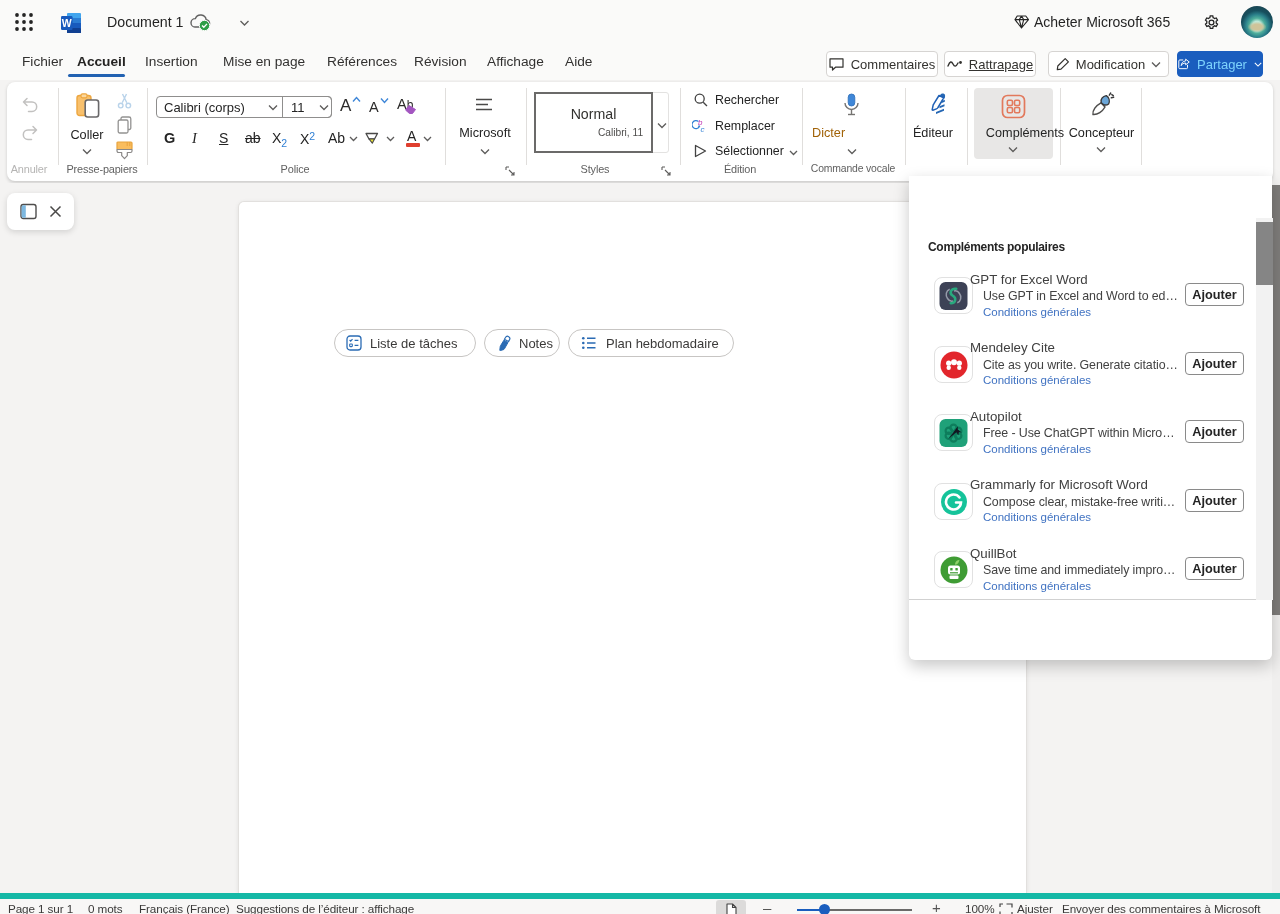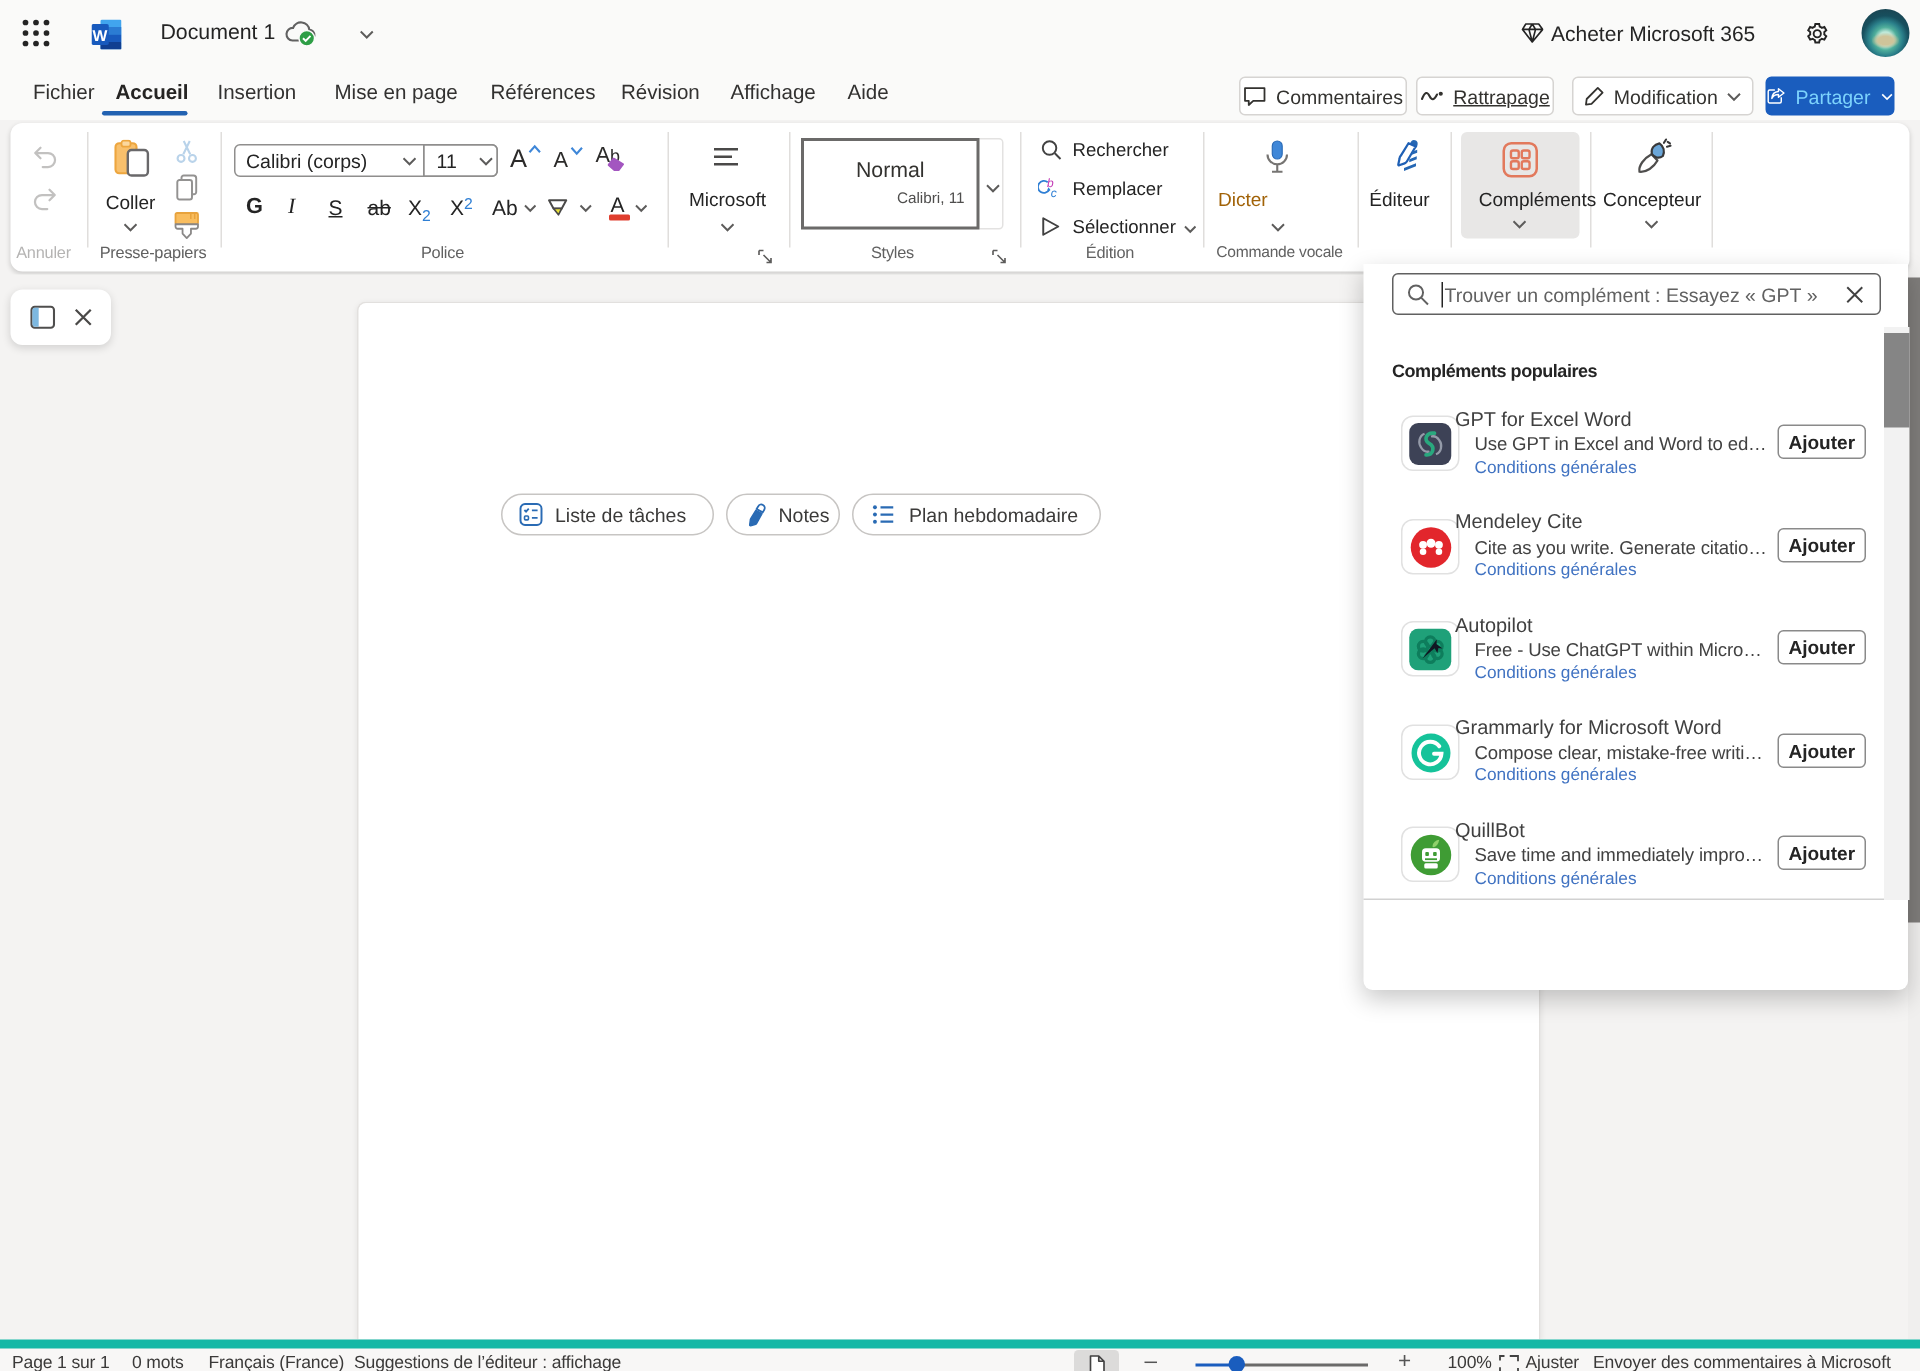--- a/index.html
+++ b/index.html
@@ -369,31 +369,20 @@
     </svg>
     Plan hebdomadaire
   </div>
 </div>
 
 <div id="wsb">
     <div id="wthumb"></div>
   </div>
 
 <div id="panel">
-  <div id="psearch">
-    <svg style="margin:0 8px 0 9px" width="15" height="15" viewBox="0 0 15 15">
-        <circle cx="6" cy="6" r="4.7" fill="none" stroke="#616161" stroke-width="1.3"></circle>
-        <path d="M9.6 9.6 L14 14" stroke="#616161" stroke-width="1.3"></path>
-      </svg>
-    <span style="border-left:1px solid #242424;height:17px;margin-right:1px;"></span>
-    <span class="ph">Trouver un complément&nbsp;: Essayez «&nbsp;GPT&nbsp;»</span>
-    <svg style="position:absolute;right:10px;top:7px" width="13" height="13" viewBox="0 0 13 13">
-        <path d="M1.5 1.5 L11.5 11.5 M11.5 1.5 L1.5 11.5" stroke="#424242" stroke-width="1.3"></path>
-      </svg>
-  </div>
   <div class="phead">Compléments populaires</div>
   <div id="items">
 
     <div class="aicon" style="top:101px;">
       <svg width="29" height="28" viewBox="0 0 29 28">
         <rect x="0.5" y="0" width="28" height="28" rx="6" fill="#3d4256"></rect>
         <g transform="translate(14.5,14)">
           <path d="M-3.8 -6.8 C-7.5 -5.5 -8.3 -0.5 -6 2.5 C-4.8 4.4 -2.5 5.5 -0.5 5" fill="none" stroke="#959ba9" stroke-width="1.5"></path>
           <path d="M3.8 6.8 C7.5 5.5 8.3 0.5 6 -2.5 C4.8 -4.4 2.5 -5.5 0.5 -5" fill="none" stroke="#959ba9" stroke-width="1.5"></path>
           <path d="M2.8 -7.2 C-2.5 -8 -4.8 -2.8 -0.8 -0.4 C3.5 2 2 7.5 -2.8 7.2" fill="none" stroke="#29a87e" stroke-width="2.5" stroke-linecap="round"></path>

